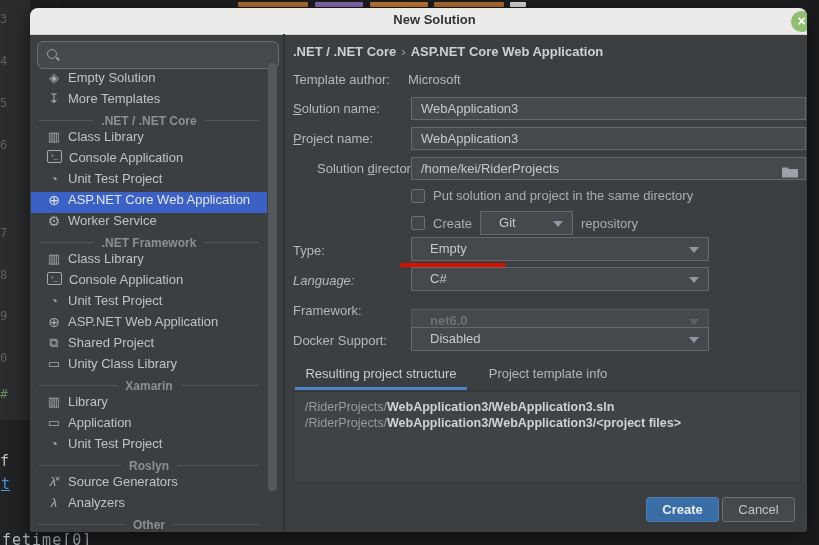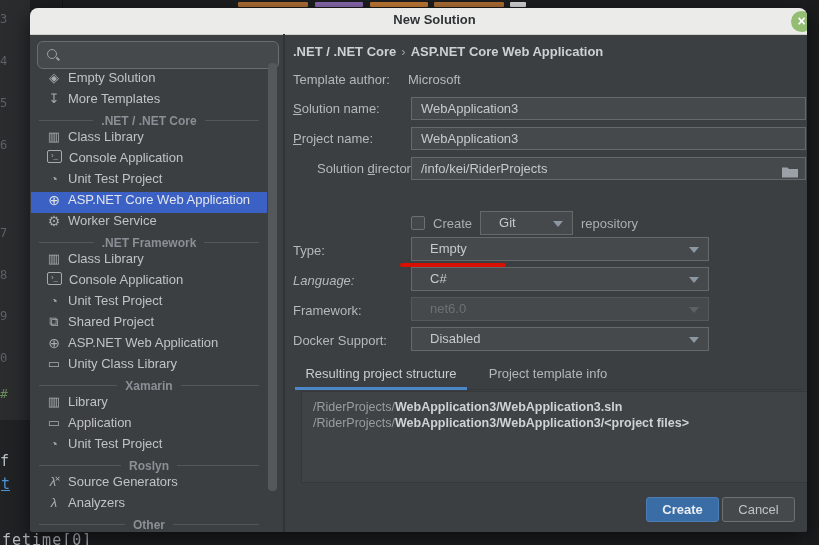--- a/index.html
+++ b/index.html
@@ -83,21 +83,21 @@
   .dd-arrow{position:absolute;right:9px;top:9px;width:0;height:0;
             border-left:5px solid transparent;border-right:5px solid transparent;
             border-top:6px solid #8b97a2;}
   .dropdown.disabled{color:#6d7174;border-color:#54585a;}
   .dropdown.disabled .dd-arrow{border-top-color:#5d6164;}
   .red-line{left:370px;top:255px;width:106px;height:4px;background:#d90f00;border-radius:2px;z-index:3;}
   .tab{top:354px;height:26px;font-size:13px;color:#b3b7ba;text-align:center;line-height:24px;}
   .tab.active{color:#c9cdd1;}
   .tab-underline{left:265px;top:379px;width:172px;height:3px;background:#4a86c8;}
   .tabs-base{left:263px;top:381px;width:510px;height:1px;background:#36393b;}
-  .result-box{left:271px;top:383px;width:508px;height:92px;background:#404345;
+  .result-box{left:263px;top:383px;width:508px;height:92px;background:#404345;
               border:1px solid #36393b;box-sizing:border-box;padding:7px 0 0 11px;}
   .rline{font-size:12.5px;line-height:16px;white-space:nowrap;}
   .rline .dim{color:#989da1;}
   .rline .b{color:#ced2d6;font-weight:bold;}
   .btn{top:489px;height:23px;border-radius:3px;font-size:13px;text-align:center;
        line-height:23px;cursor:default;}
   .btn-create{left:616px;width:71px;background:#3a6da6;border:1px solid #4c7eb5;
        color:#e9edf1;font-weight:bold;}
   .btn-cancel{left:692px;width:71px;background:#45494b;border:1px solid #6e7173;color:#bfc3c7;}
 </style>
@@ -179,28 +179,28 @@
       </div>
       <div class="trow">
         <span class="ic ic-console"></span>
         <span>Console Application</span>
       </div>
       <div class="trow">
         <span class="ic ic-unittest"></span>
         <span>Unit Test Project</span>
       </div>
       <div class="trow">
+        <span class="ic ic-globe"></span>
+        <span>ASP.NET Web Application</span>
+      </div>
+      <div class="trow">
         <span class="ic ic-shared"></span>
         <span>Shared Project</span>
       </div>
       <div class="trow">
-        <span class="ic ic-globe"></span>
-        <span>ASP.NET Web Application</span>
-      </div>
-      <div class="trow">
         <span class="ic ic-rect"></span>
         <span>Unity Class Library</span>
       </div>
       <div class="sec">Xamarin</div>
       <div class="trow">
         <span class="ic ic-library"></span>
         <span>Library</span>
       </div>
       <div class="trow">
         <span class="ic ic-rect"></span>
@@ -239,28 +239,32 @@
 
     <div class="abs flabel" style="top:123px;">
       <span></span><u>P</u><span>roject name:</span>
     </div>
     <div class="abs tinput" style="top:119px;">WebApplication3</div>
 
     <div class="abs flabel" style="top:153px;margin-left:24px;">
       <span>Solution </span><u>d</u><span>irectory:</span>
     </div>
     <div class="abs tinput" style="top:149px;">
-      <span>/info/kei/RiderProjects</span>
+      <span>/home/kei/RiderProjects</span>
       <span class="folder-ic">
         <svg width="16" height="12" viewBox="0 0 16 12">
             <path d="M0 1.5 L5.5 1.5 L7 3 L16 3 L16 11.5 L0 11.5 Z" fill="#9ba1a7"></path>
           </svg>
       </span>
     </div>
 
+    <div class="abs" style="left:381px;top:180px;display:flex;align-items:center;gap:8px;">
+      <span class="cbox"></span>
+      <span class="cb-label">Put solution and project in the same directory</span>
+    </div>
 
     <div class="abs" style="left:381px;top:203px;display:flex;align-items:center;gap:8px;">
       <span class="cbox"></span>
       <span class="cb-label">Create</span>
       <span class="dropdown" style="position:relative;width:73px;">
         <span>Git</span>
         <span class="dd-arrow"></span>
       </span>
       <span class="cb-label">repository</span>
     </div>
@@ -272,21 +276,21 @@
     </div>
     <div class="abs red-line"></div>
 
     <div class="abs flabel" style="top:265px;font-style:italic;">Language:</div>
     <div class="abs dropdown" style="left:381px;top:259px;width:278px;">
       <span>C#</span>
       <span class="dd-arrow"></span>
     </div>
 
     <div class="abs flabel" style="top:295px;">Framework:</div>
-    <div class="abs dropdown disabled" style="left:381px;top:289px;width:278px;">
+    <div class="abs dropdown disabled" style="left:381px;top:301px;width:278px;font-weight:bold;">
       <span>net6.0</span>
       <span class="dd-arrow"></span>
     </div>
 
     <div class="abs flabel" style="top:325px;">Docker Support:</div>
     <div class="abs dropdown" style="left:381px;top:319px;width:278px;">
       <span>Disabled</span>
       <span class="dd-arrow"></span>
     </div>
 

